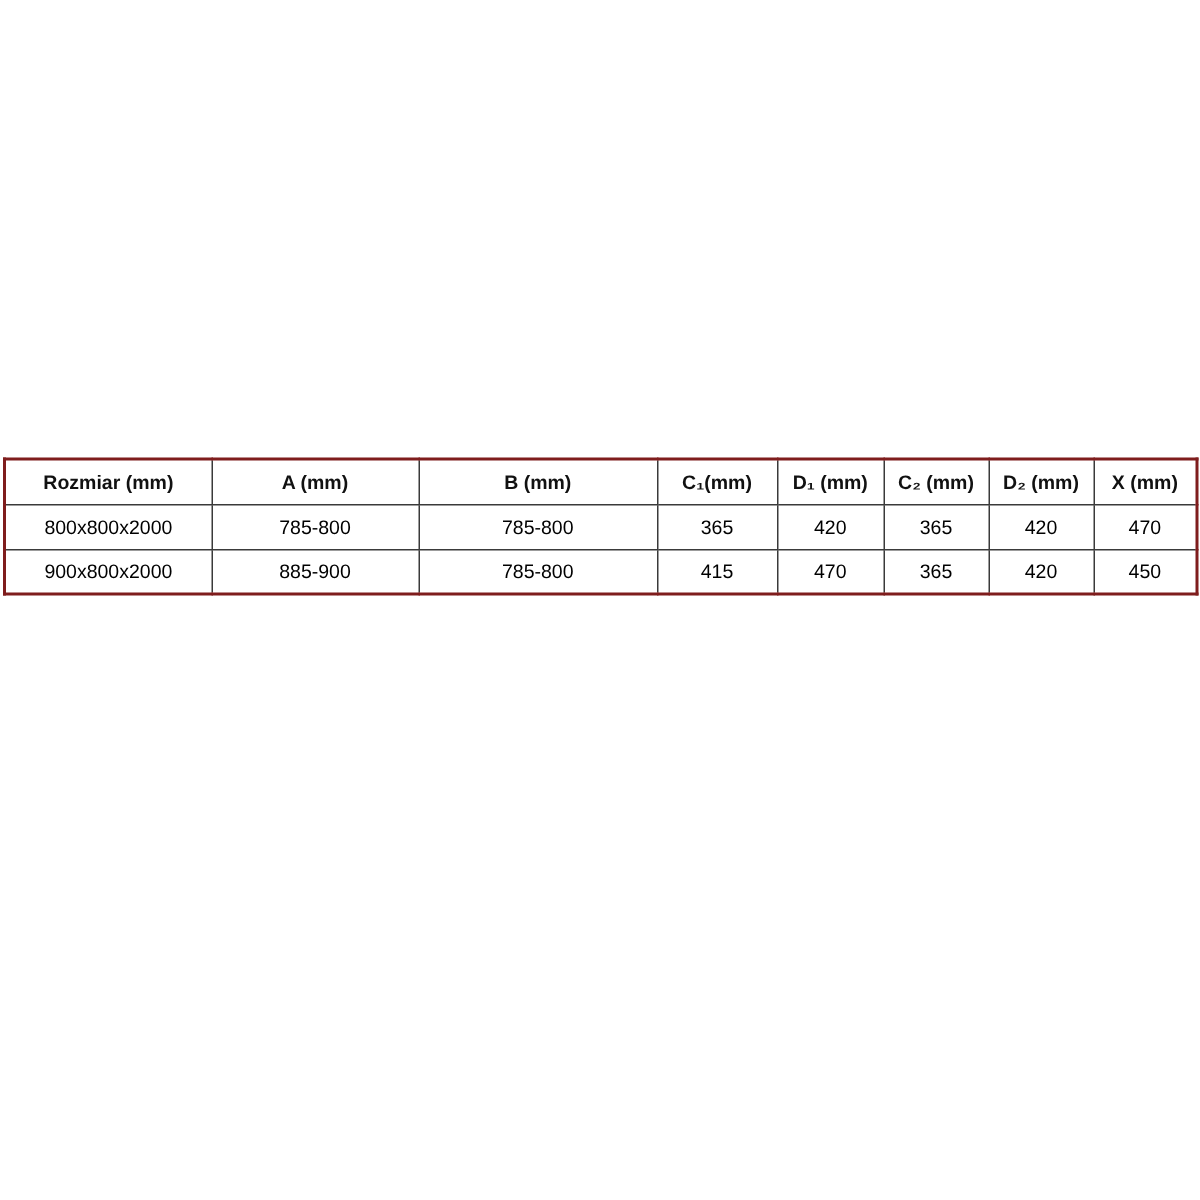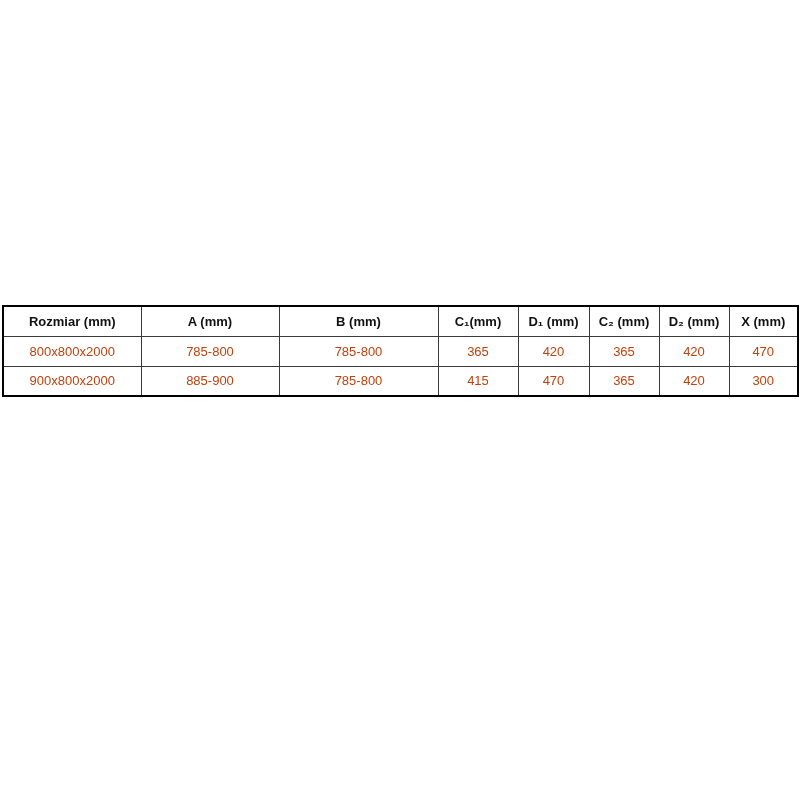--- a/index.html
+++ b/index.html
@@ -21,31 +21,31 @@
   .table-wrap {
     position: absolute;
     left: 2px;
     top: 305px;
     width: 795px;
   }
   table.spec-table {
     border-collapse: collapse;
     table-layout: fixed;
     width: 795px;
-    border: 2px solid #000000;
+    border: 2px solid #7f1d1d;
   }
   table.spec-table th,
   table.spec-table td {
     border: 1.5px solid #3a3a3a;
     height: 30px;
     padding: 0 2px;
     text-align: center;
     vertical-align: middle;
     font-size: 13px;
-    color: #c2410c;
+    color: #000000;
     white-space: nowrap;
     overflow: hidden;
   }
   table.spec-table th {
     font-weight: bold;
     color: #111111;
   }
   col.c-rozmiar { width: 138px; }
   col.c-a       { width: 138px; }
   col.c-b       { width: 159px; }
@@ -95,18 +95,18 @@
           <td>470</td>
         </tr>
         <tr>
           <td>900x800x2000</td>
           <td>885-900</td>
           <td>785-800</td>
           <td>415</td>
           <td>470</td>
           <td>365</td>
           <td>420</td>
-          <td>300</td>
+          <td>450</td>
         </tr>
       </tbody>
     </table>
   </div>
 </div>
 
 </body></html>

